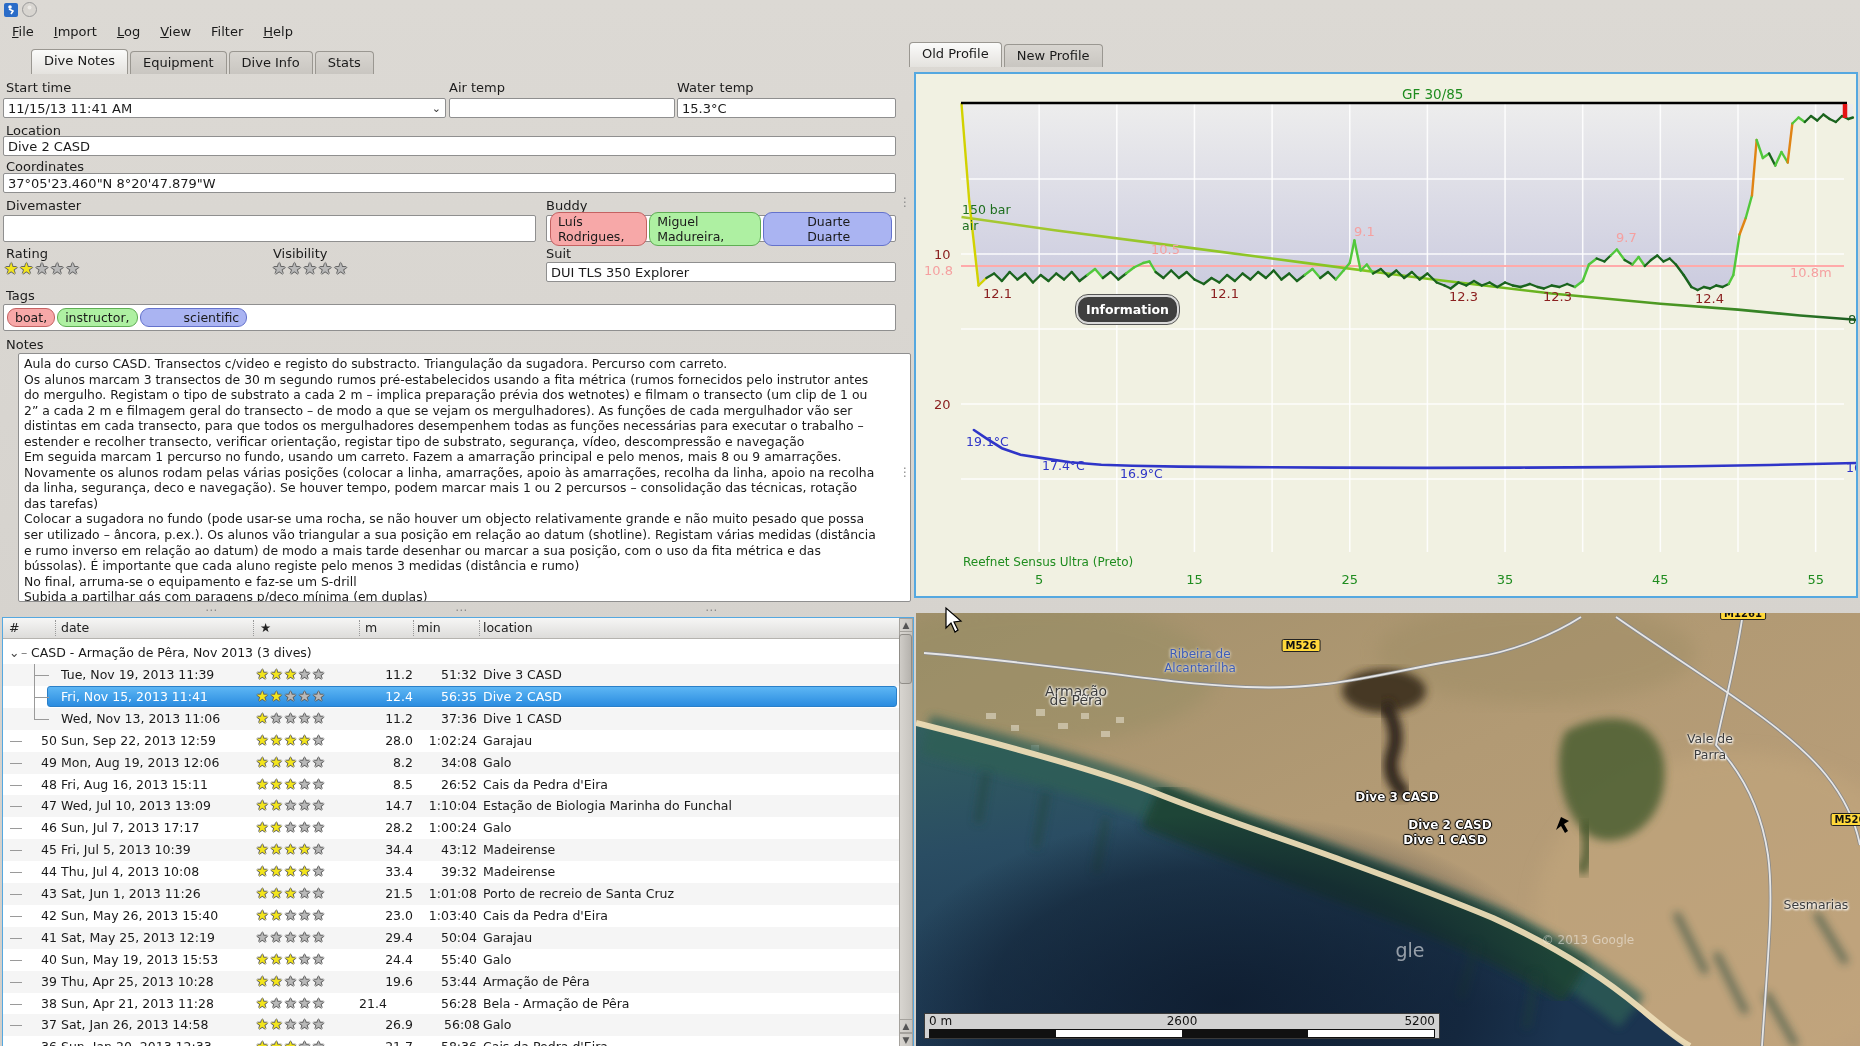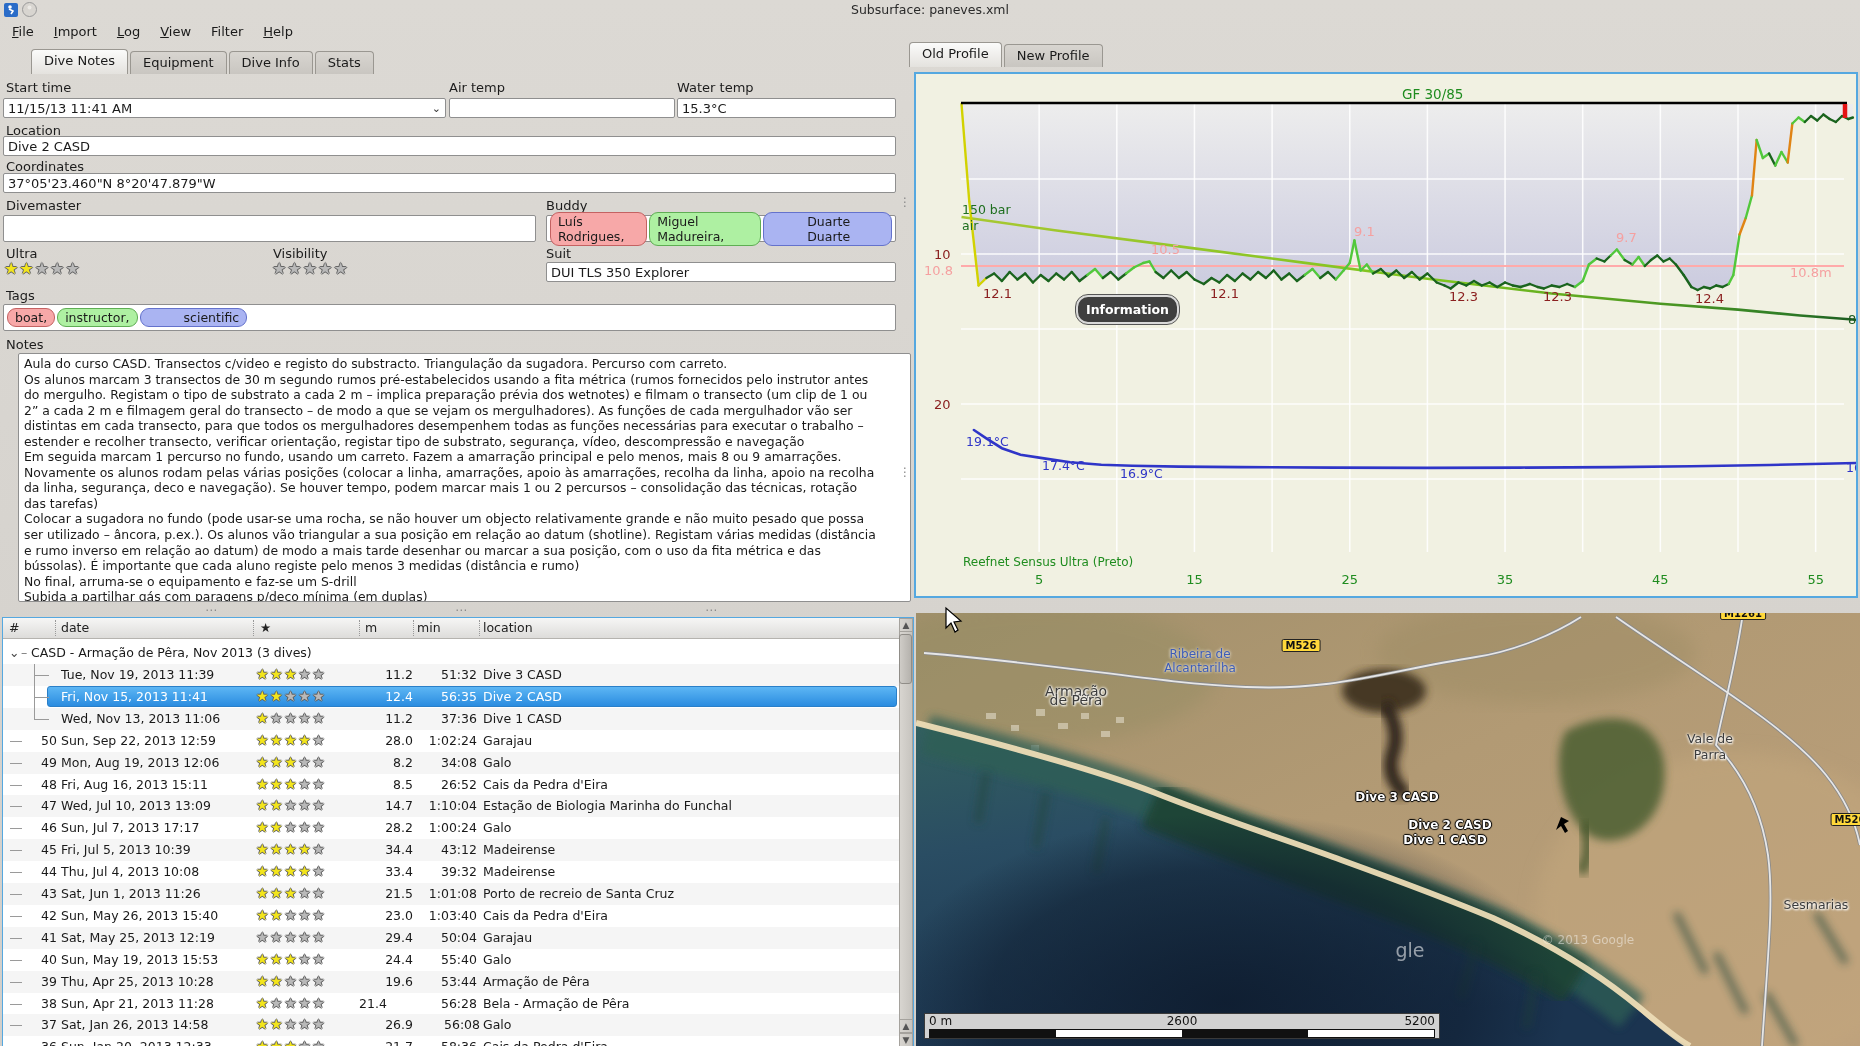--- a/index.html
+++ b/index.html
@@ -85,21 +85,20 @@
 <div class="abs" id="titlebar">
   <svg class="abs" style="left:4px;top:3px" width="14" height="14">
     <rect x="0" y="0" width="14" height="14" rx="2" fill="#2a6cc8"></rect>
     <circle cx="6" cy="4" r="1.8" fill="#fff"></circle>
     <path d="M5 6 L9 8 L7 11" stroke="#fff" stroke-width="1.6" fill="none"></path>
   </svg>
   <svg class="abs" style="left:22px;top:2px" width="15" height="15">
     <circle cx="7.5" cy="7.5" r="7" fill="#d8d5d0" stroke="#9a9a9a"></circle>
     <circle cx="7.5" cy="5.5" r="2" fill="#eceae6"></circle>
   </svg>
-  <div class="abs" id="window-title">Subsurface: paneves.xml</div>
 </div>
 
 <div class="abs" id="menubar">
     <span class="menu-item">File</span>
     <span class="menu-item">Import</span>
     <span class="menu-item">Log</span>
     <span class="menu-item">View</span>
     <span class="menu-item no-u">Filter</span>
     <span class="menu-item">Help</span>
   </div>
@@ -134,21 +133,21 @@
 <div class="abs input" style="left:3px;top:215px;width:533px;height:27px">
   <span></span>
 </div>
 <div class="abs flabel" style="left:546px;top:198px">Buddy</div>
 <div class="abs input" style="left:546px;top:215px;width:350px;height:27px;padding:0 2px" id="buddy-box">
     <span class="chip red">Luís Rodrigues,</span>
     <span class="chip green">Miguel Madureira,</span>
     <span class="chip blue">Duarte Duarte</span>
   </div>
 
-<div class="abs flabel" style="left:6px;top:246px">Ultra</div>
+<div class="abs flabel" style="left:6px;top:246px">Rating</div>
 <div class="abs stars" style="left:4px;top:261px" id="rating-stars"><span class="st on">★</span><span class="st on">★</span><span class="st off">★</span><span class="st off">★</span><span class="st off">★</span></div>
 <div class="abs flabel" style="left:273px;top:246px">Visibility</div>
 <div class="abs stars" style="left:272px;top:261px" id="visibility-stars"><span class="st off">★</span><span class="st off">★</span><span class="st off">★</span><span class="st off">★</span><span class="st off">★</span></div>
 <div class="abs flabel" style="left:546px;top:246px">Suit</div>
 <div class="abs input" style="left:546px;top:262px;width:350px;height:20px">
   <span>DUI TLS 350 Explorer</span>
 </div>
 
 <div class="abs flabel" style="left:6px;top:288px">Tags</div>
 <div class="abs input" style="left:3px;top:304px;width:893px;height:27px;padding:0 2px" id="tags-box">

